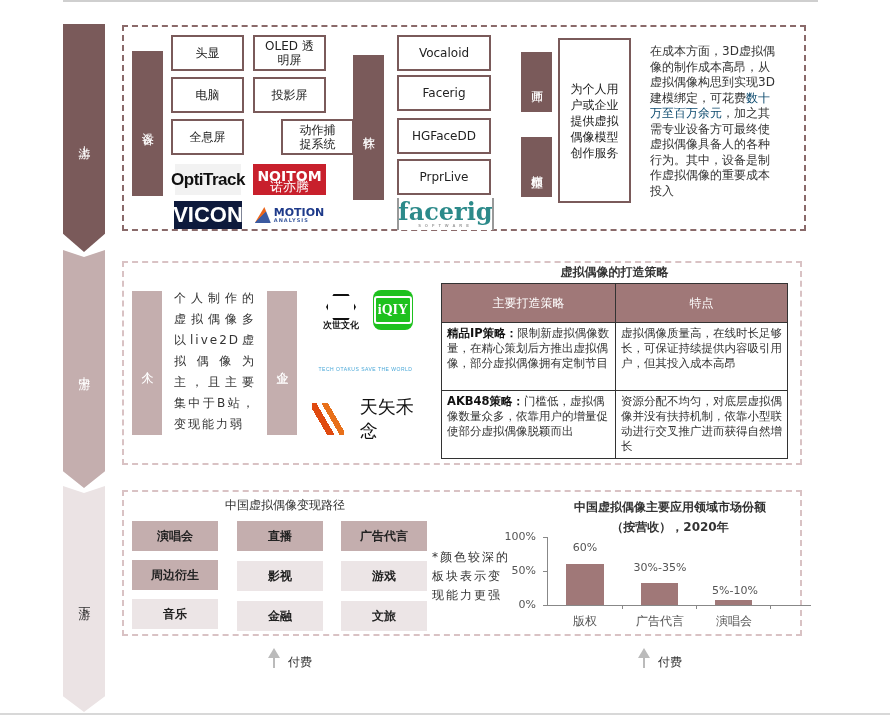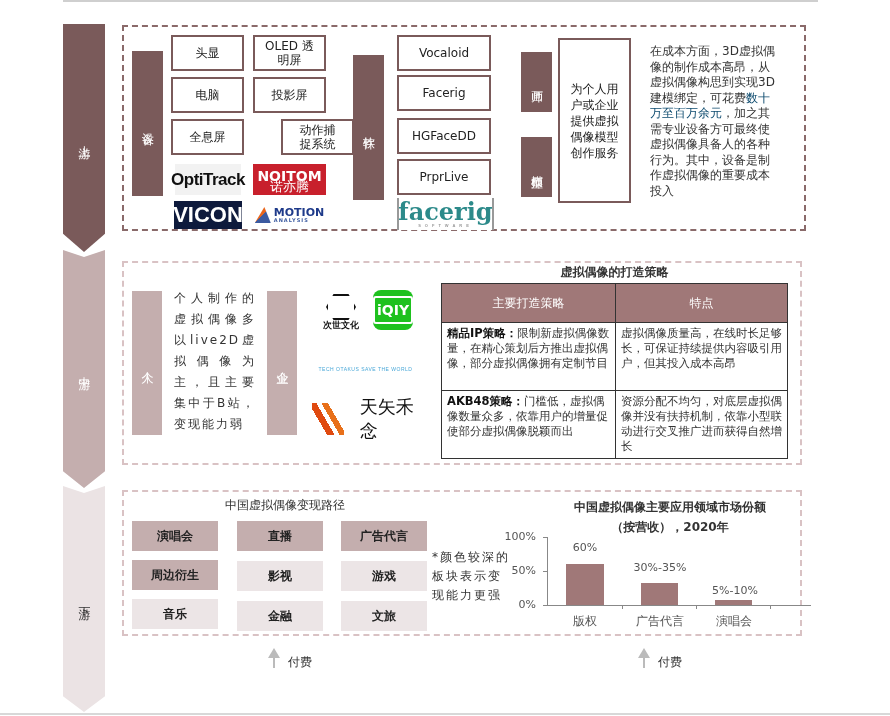--- a/index.html
+++ b/index.html
@@ -37,21 +37,21 @@
   .lg-vicon { background:#0e1a3c; color:#fff; font-size: 22px; letter-spacing: 0px; font-family:"Liberation Sans", sans-serif; }
   .lg-motion { background:#fff; color:#1e3a8a; font-size: 11px; line-height: 9px; flex-direction: row; gap:3px; }
   .lg-motion .mtri { width: 16px; height: 16px; background: linear-gradient(135deg,#e8651c 0 50%, #3b5aa0 50%); clip-path: polygon(0 100%, 60% 0, 100% 100%); }
   .lg-motion .mtxt { display:flex; flex-direction:column; }
   .lg-motion .mtxt small { font-size: 5px; letter-spacing: 1px; line-height: 6px; color:#3b5aa0; }
   .lg-facerig { background:#fff; color:#2c8a8a; font-family:"DejaVu Serif", serif; font-size: 24px; border-left: 2px solid #999; border-right: 2px solid #999; flex-direction: column; line-height: 22px; }
   .lg-facerig small { font-size: 4px; letter-spacing: 4px; color:#999; line-height: 5px; font-family:"Liberation Sans", sans-serif; }
   .lg-yuan { flex-direction: column; color:#111; font-size: 8px; }
   .lg-yuan .hex { width: 30px; height: 26px; border: 2px solid #111; clip-path: polygon(25% 0,75% 0,100% 50%,75% 100%,25% 100%,0 50%); position: relative; }
   .lg-iqiyi { background:#1ec11e; color:#fff; border-radius: 8px; font-size: 14px; }
-  .lg-iqiyi span { border: 2px solid #fff; border-radius: 3px; padding: 4px 2px; line-height: 16px; }
+  .lg-iqiyi span { border: 2px solid #fff; border-radius: 3px; padding: 4px 2px; line-height: 16px; font-family: Liberation Serif, serif; }
   .lg-mihoyo { flex-direction: column; color:#4aa8d8; font-size: 26px; font-family:"Liberation Sans", sans-serif; }
   .lg-mihoyo small { font-size: 5px; color:#4aa8d8; letter-spacing: 0.5px; line-height: 6px; font-weight: normal; }
   .lg-tianshi { font-size: 18px; font-weight: normal; color:#111; gap: 16px; }
   .lg-tianshi .swoosh { width: 38px; height: 32px; background: linear-gradient(60deg, transparent 0 30%, #e04a10 30% 45%, transparent 45% 55%, #e8701a 55% 68%, transparent 68%); }
 
   .para { font-size: 12px; line-height: 15.5px; color:#333; }
   .accent { color: #0c4a6e; }
 
   .mid-text { font-size: 12px; line-height: 21px; color:#333; text-align: justify; letter-spacing: 2px; }
 

